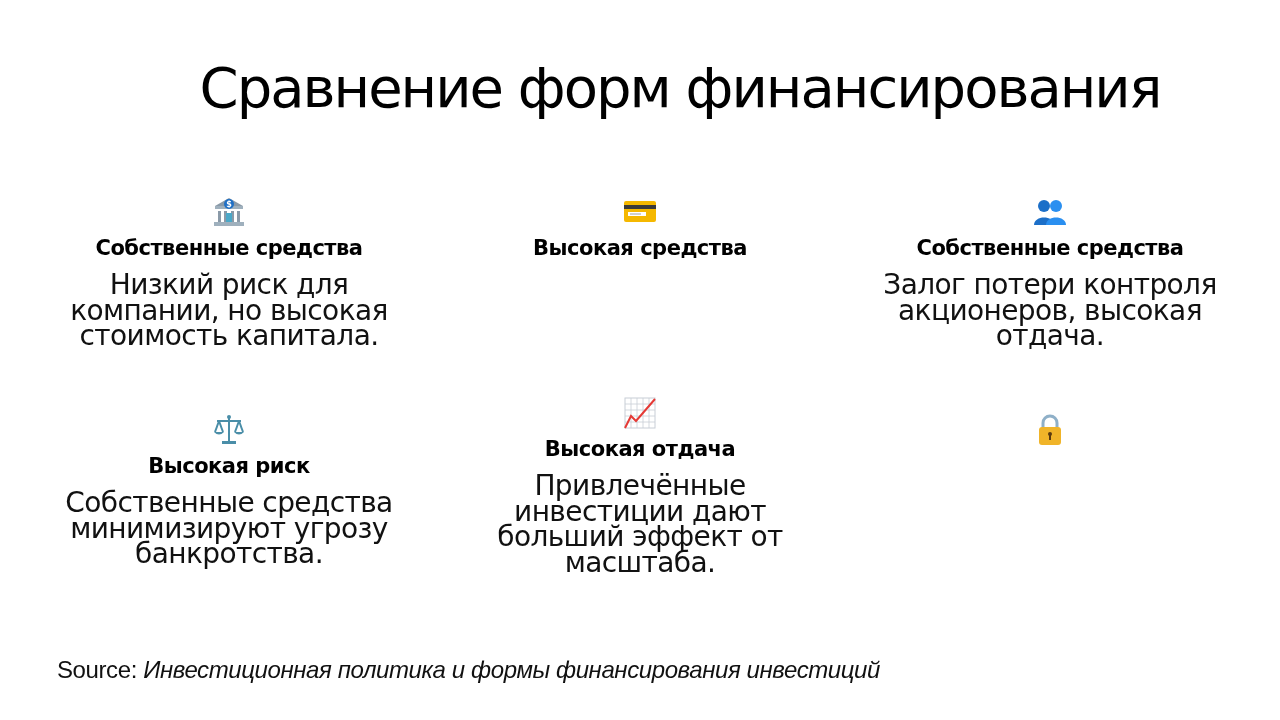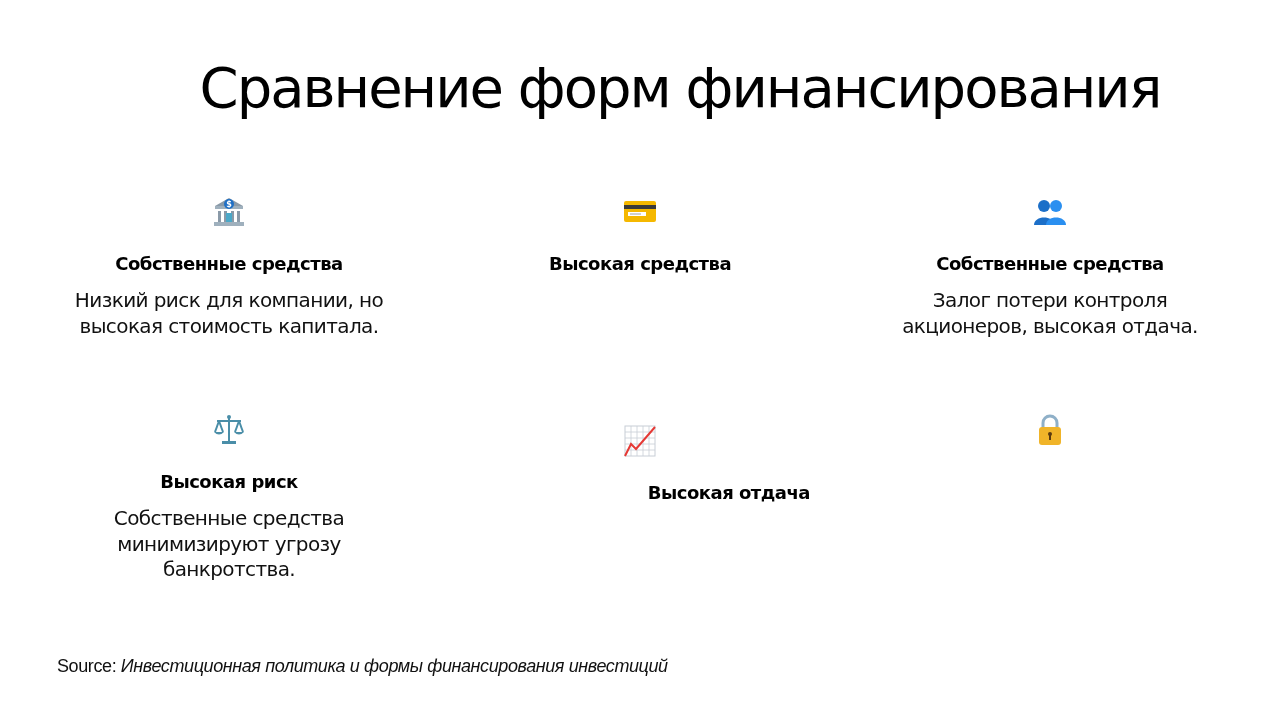--- a/index.html
+++ b/index.html
@@ -41,40 +41,40 @@
       margin: 0 auto;
       width: 34px;
     }
     .card .icon svg {
       width: 34px;
       height: 34px;
     }
     .card .heading {
       font-family: "DejaVu Sans", sans-serif;
       font-weight: bold;
-      font-size: 18px;
+      font-size: 21px;
       letter-spacing: -0.5px;
-      margin-top: 24px;
+      margin-top: 8px;
       line-height: 22px;
       color: #000;
     }
     .card .body {
       font-family: "DejaVu Sans", sans-serif;
-      font-size: 20px;
+      font-size: 28px;
       letter-spacing: -0.6px;
       line-height: 25.5px;
       margin-top: 13px;
       color: #111;
     }
     .source {
       position: absolute;
       left: 57px;
       top: 656px;
       font-family: "Liberation Sans", sans-serif;
-      font-size: 18px;
+      font-size: 24px;
       color: #111;
       letter-spacing: -0.4px;
     }
     .source .src-title {
       font-style: italic;
     }
   </style>
 </head>
 <body>
 
@@ -138,38 +138,39 @@
       <path d="M2,19 Q7,24 12,19 Z" fill="#4a8ea8"></path>
       <path d="M22,19 Q27,24 32,19 Z" fill="#4a8ea8"></path>
       <rect x="10" y="28" width="14" height="3" fill="#4a8ea8"></rect>
       <circle cx="17" cy="4" r="2" fill="#4a8ea8"></circle>
     </svg>
   </span>
   <div class="heading">Высокая риск</div>
   <div class="body">Собственные средства минимизируют угрозу банкротства.</div>
 </div>
 
-<div class="card" style="left:470px; top:424px;text-align:right;">
+<div class="card" style="left:470px; top:396px;">
   <span class="icon">
     <svg viewBox="0 0 34 34">
       <rect x="2" y="2" width="30" height="30" fill="#ffffff" stroke="#c8ced6" stroke-width="1"></rect>
       <g stroke="#c8ced6" stroke-width="0.8">
         <line x1="8" y1="2" x2="8" y2="32"></line>
         <line x1="14" y1="2" x2="14" y2="32"></line>
         <line x1="20" y1="2" x2="20" y2="32"></line>
         <line x1="26" y1="2" x2="26" y2="32"></line>
         <line x1="2" y1="8" x2="32" y2="8"></line>
         <line x1="2" y1="14" x2="32" y2="14"></line>
         <line x1="2" y1="20" x2="32" y2="20"></line>
         <line x1="2" y1="26" x2="32" y2="26"></line>
       </g>
       <polyline points="2,32 8,20 13,25 32,3" fill="none" stroke="#e53935" stroke-width="2"></polyline>
     </svg>
   </span>
   <div class="heading">Высокая отдача</div>
+  <div class="body">Привлечённые инвестиции дают больший эффект от масштаба.</div>
 </div>
 
 <div class="card" style="left:880px; top:413px;">
   <span class="icon">
     <svg viewBox="0 0 34 34">
       <path d="M10,15 V10 A7,7 0 0 1 24,10 V15" fill="none" stroke="#8fb0c8" stroke-width="3"></path>
       <rect x="6" y="14" width="22" height="18" rx="3" fill="#f0b429"></rect>
       <circle cx="17" cy="21" r="2" fill="#5a3a10"></circle>
       <rect x="16" y="21" width="2" height="6" fill="#5a3a10"></rect>
     </svg>

